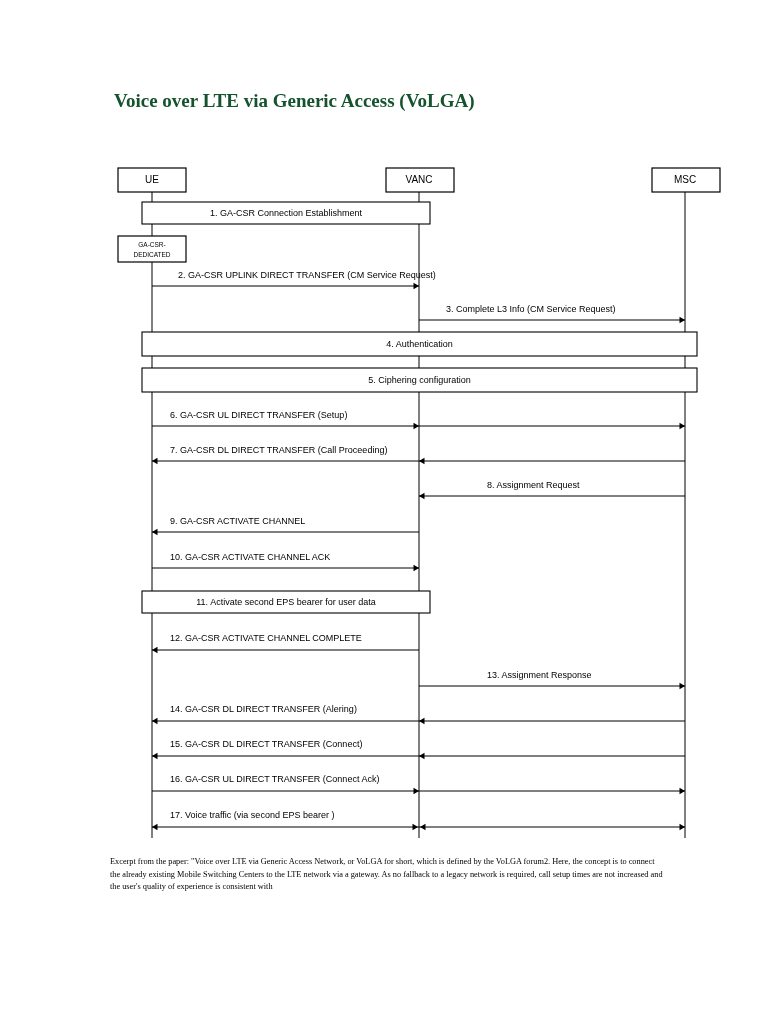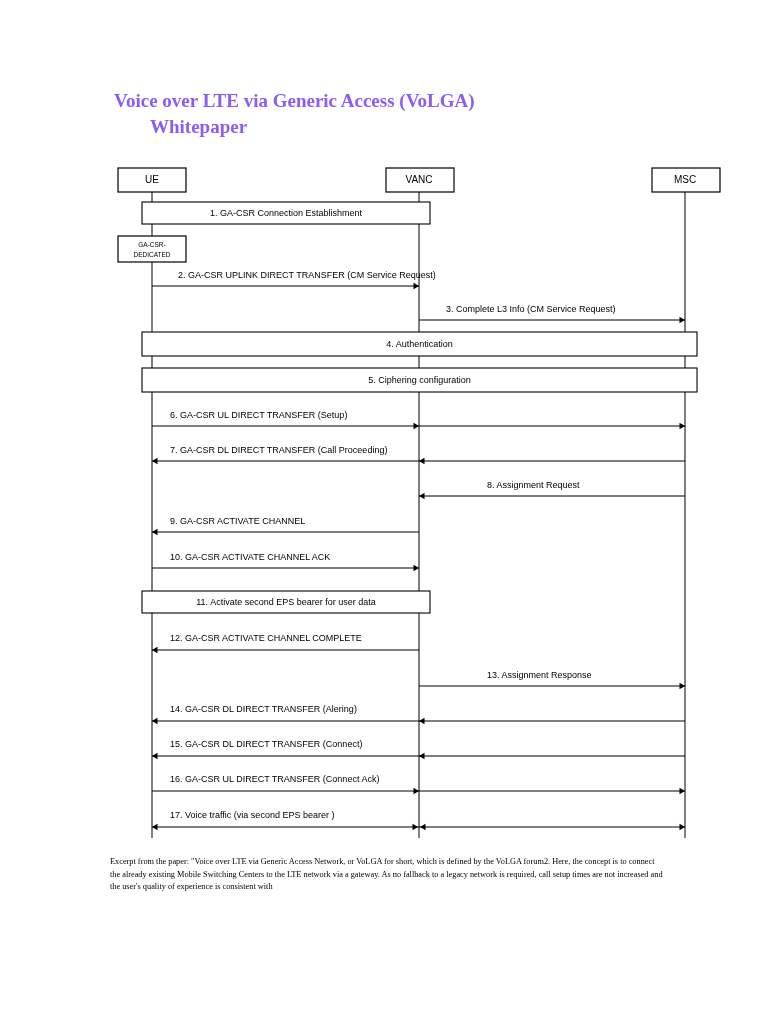--- a/index.html
+++ b/index.html
@@ -21,21 +21,21 @@
   
   #title-block {
     position: absolute;
     left: 114px;
     top: 88px;
     width: 560px;
     font-family: "Liberation Serif", serif;
     font-weight: bold;
     font-size: 19px;
     line-height: 26px;
-    color: #8b5cf6;
+    color: #14532d;
   }
   #title-line-1 { display: block; }
   #title-line-2 { display: block; padding-left: 36px; }
 
   
   #diagram {
     position: absolute;
     left: 0;
     top: 0;
     width: 768px;
@@ -114,21 +114,20 @@
     text-align: left;
   }
 </style>
 </head>
 <body>
 
 <div id="page">
 
   <div id="title-block">
     <span id="title-line-1">Voice over LTE via Generic Access (VoLGA)</span>
-    <span id="title-line-2">Whitepaper</span>
   </div>
 
   <div id="diagram">
     <svg id="diagram-svg" viewBox="0 0 768 1024" xmlns="http://www.w3.org/2000/svg">
       <g id="g-lifelines">
           <line x1="152" y1="192" x2="152" y2="838" class="lifeline-line"></line>
           <line x1="419" y1="192" x2="419" y2="838" class="lifeline-line"></line>
           <line x1="685" y1="192" x2="685" y2="838" class="lifeline-line"></line>
         </g>
       <g id="g-messages">

